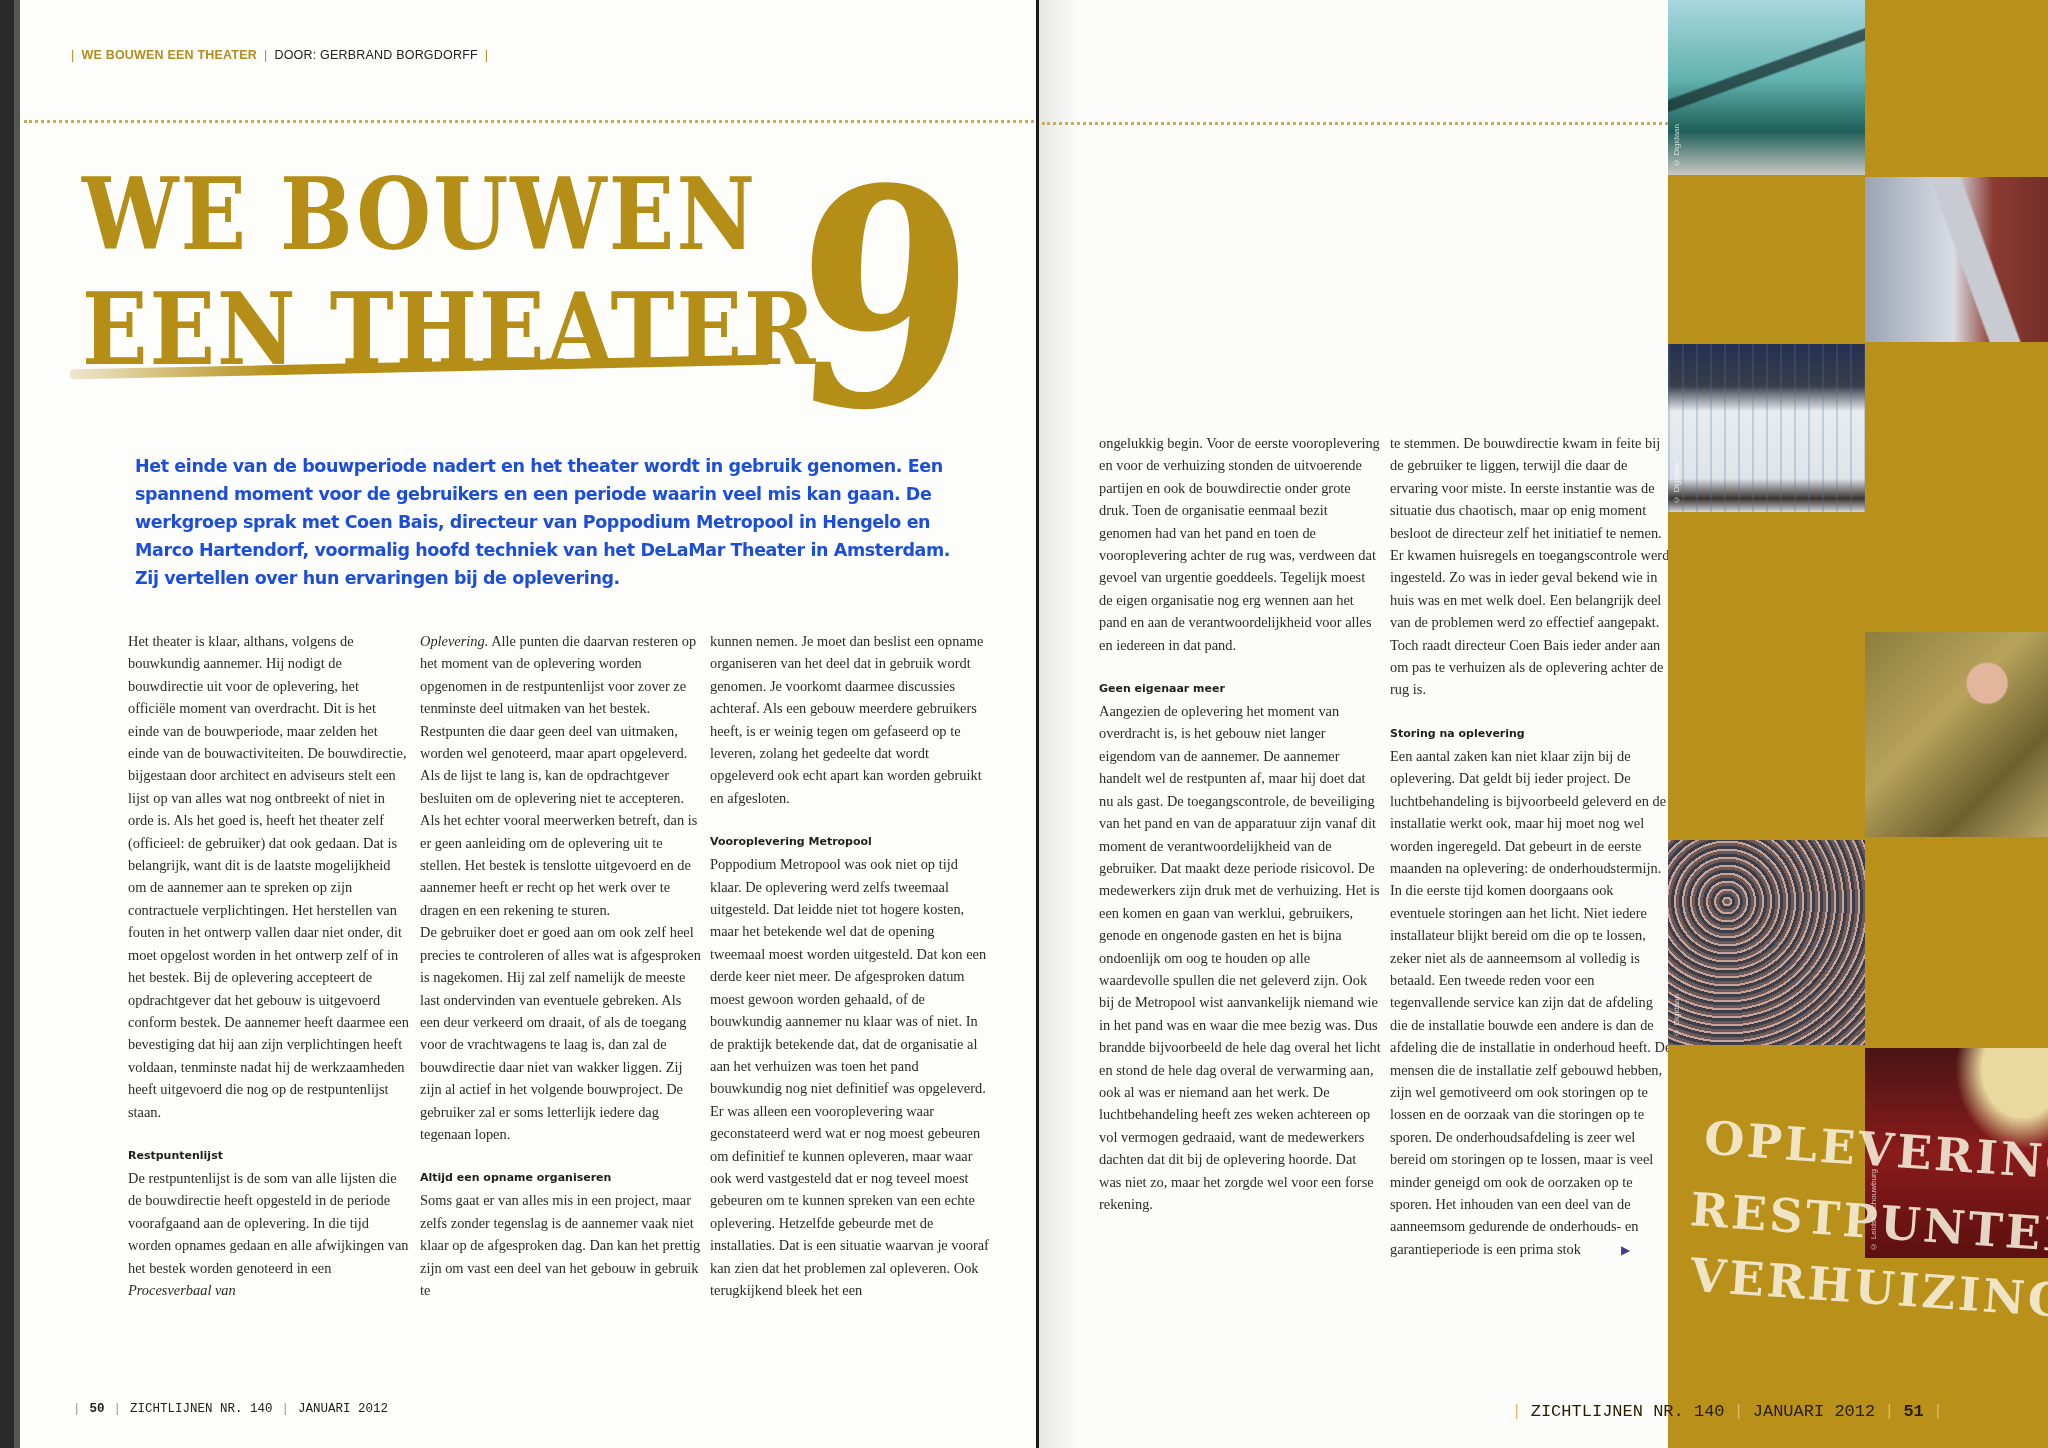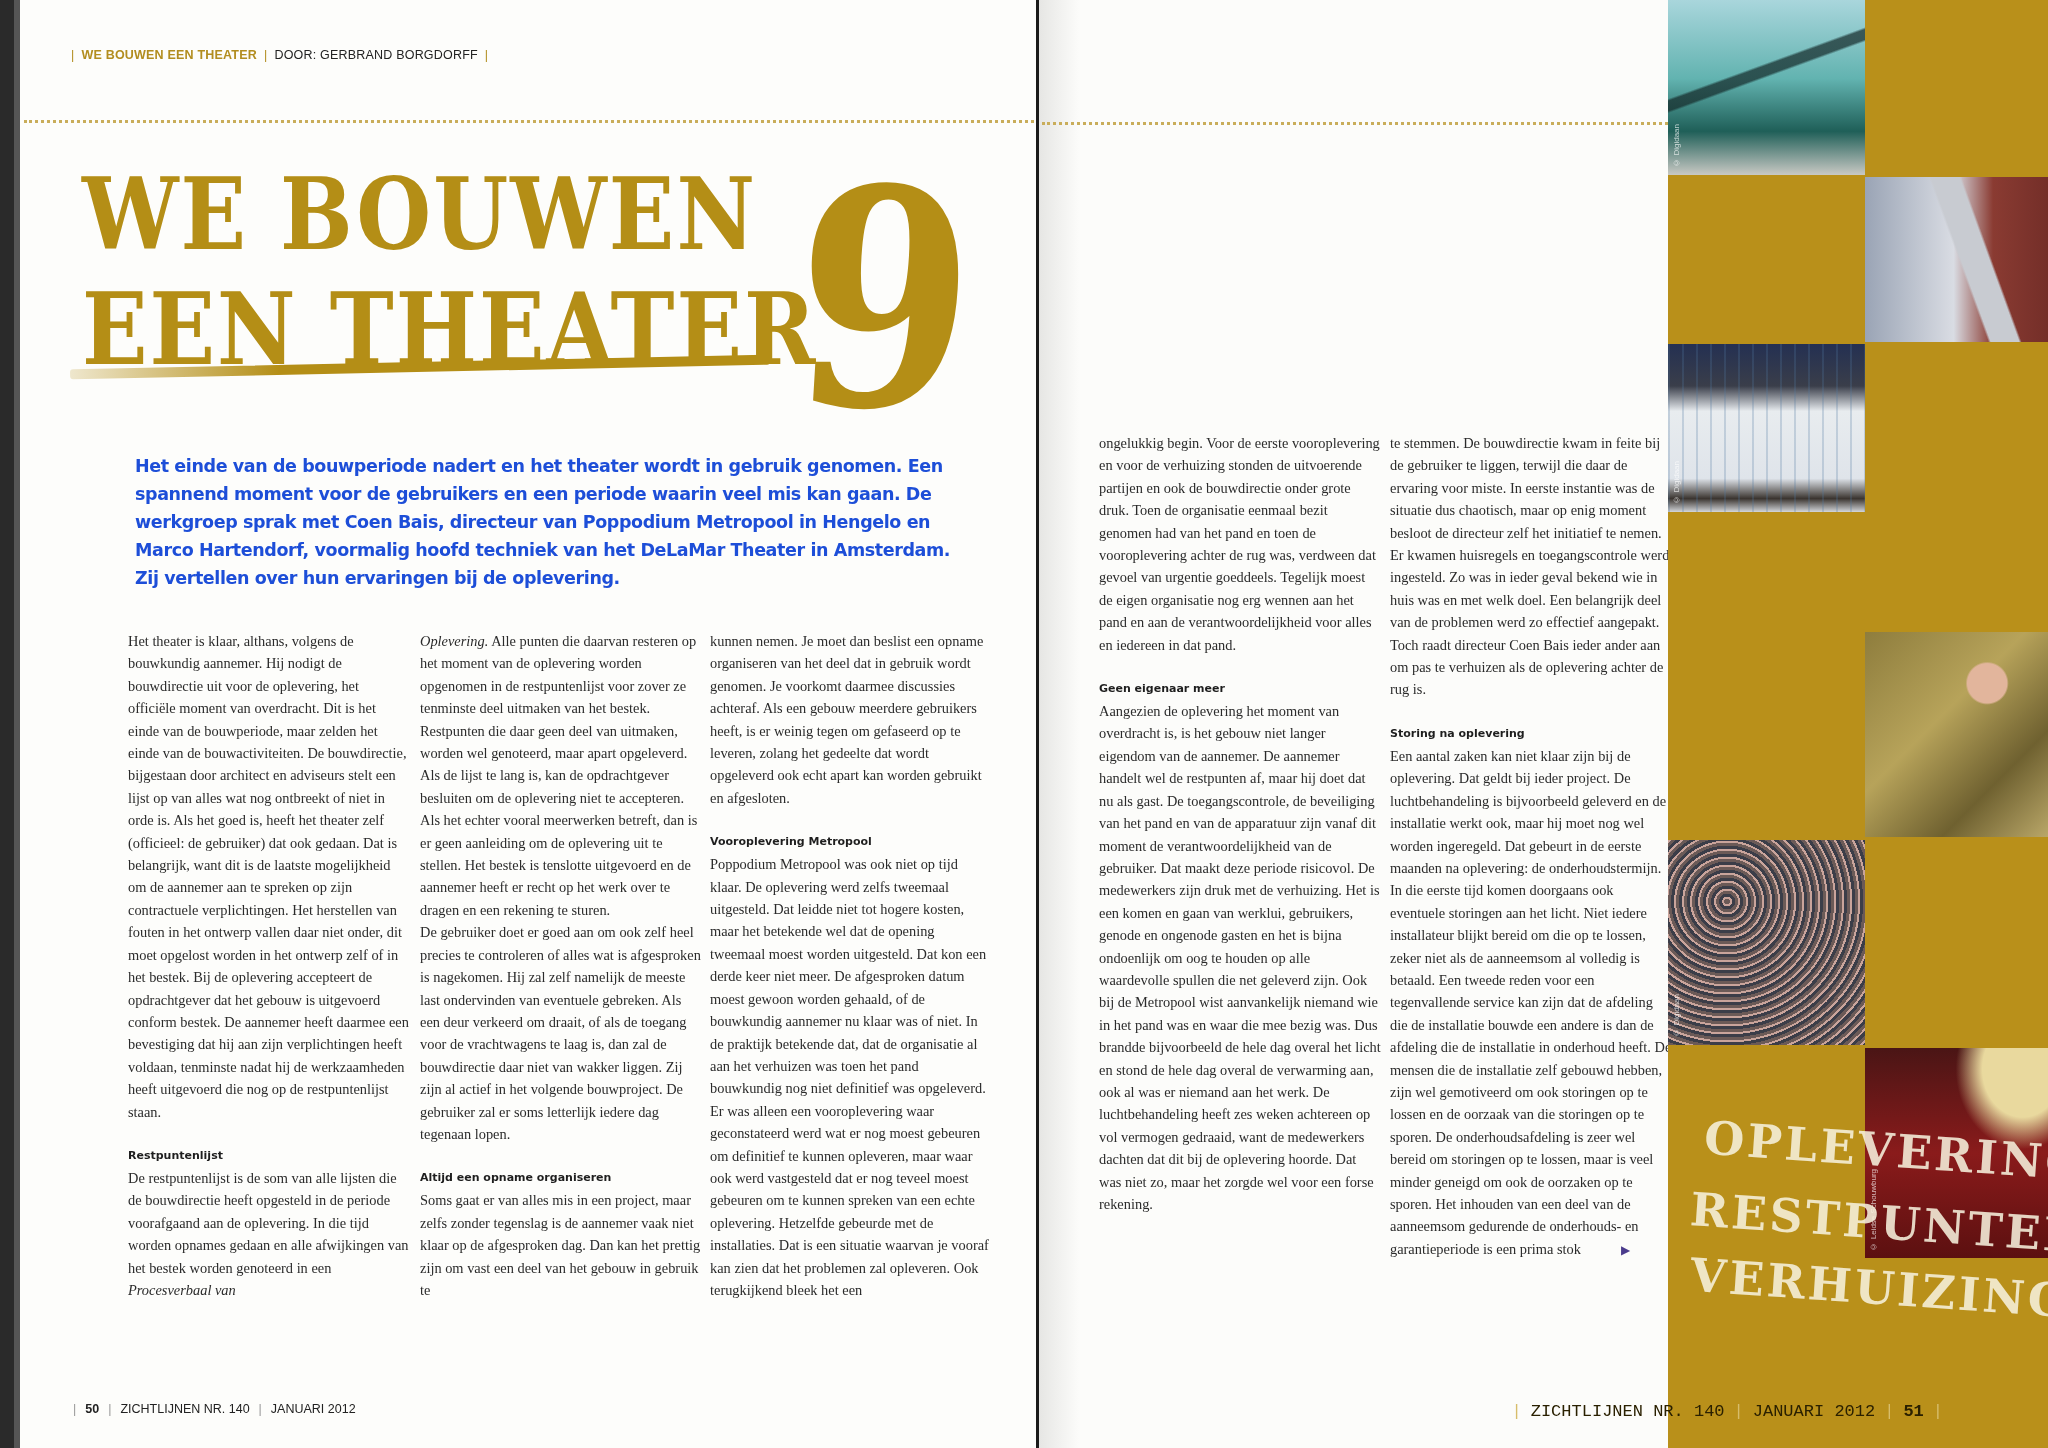--- a/index.html
+++ b/index.html
@@ -25,21 +25,21 @@
   .brush-stroke { position: absolute; left: 50px; top: 362px; width: 700px; height: 10px; background: linear-gradient(to right, rgba(180,142,22,0.2), #b48e16 30%, #b48e16); transform: rotate(-1.2deg); border-radius: 3px; }
 
   .intro { position: absolute; left: 115px; top: 452px; width: 830px; font-family: "DejaVu Sans", sans-serif; font-weight: bold; font-size: 17.5px; line-height: 28px; color: #1d4ed8; letter-spacing: -0.4px; }
 
   .col { position: absolute; width: 282px; font-size: 14.4px; line-height: 22.4px; color: #2b2b2b; text-align: left; }
   .col p { margin: 0; }
   .col h3 { font-family: "DejaVu Sans", sans-serif; font-size: 11px; font-weight: bold; color: #1e1e1e; margin-top: 22px; line-height: 22px; }
   .col em { font-style: italic; }
   .col .next-arrow { color: #4a3b8c; font-size: 12px; margin-left: 40px; }
 
-  .folio { position: absolute; top: 1402px; font-family: Liberation Sans, sans-serif; font-size: 12.5px; color: #222; }
+  .folio { position: absolute; top: 1402px; font-family: Liberation Mono, monospace; font-size: 12.5px; color: #222; }
   .folio .sep { color: #999; margin: 0 9px; }
   .folio b { font-weight: bold; }
 
   .sidebar { position: absolute; left: 1654px; top: 0; width: 394px; height: 1448px; background: #b9901a; }
   .tile { position: absolute; width: 197px; overflow: hidden; }
   .tile.gold { background: #b9901a; }
   .photo-credit { position: absolute; left: 4px; bottom: 8px; font-family: "Liberation Sans", sans-serif; font-size: 8px; color: rgba(255,255,255,0.7); writing-mode: vertical-rl; transform: rotate(180deg); }
 
   .ph-scaffold { background:
       linear-gradient(160deg, rgba(0,0,0,0) 40%, rgba(20,40,40,0.7) 41%, rgba(20,40,40,0.7) 45%, rgba(0,0,0,0) 46%),

